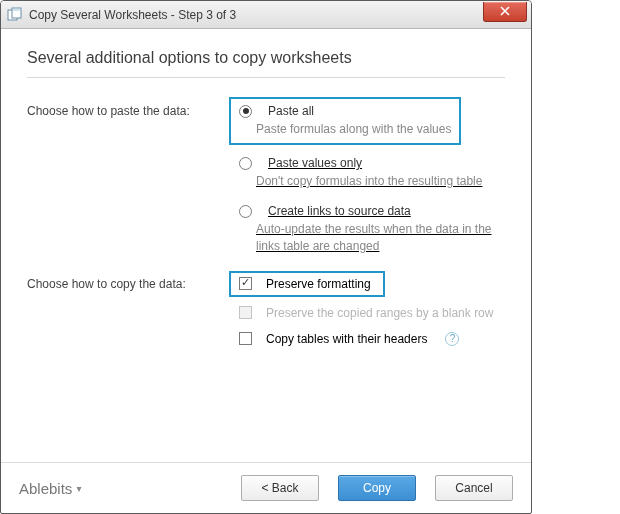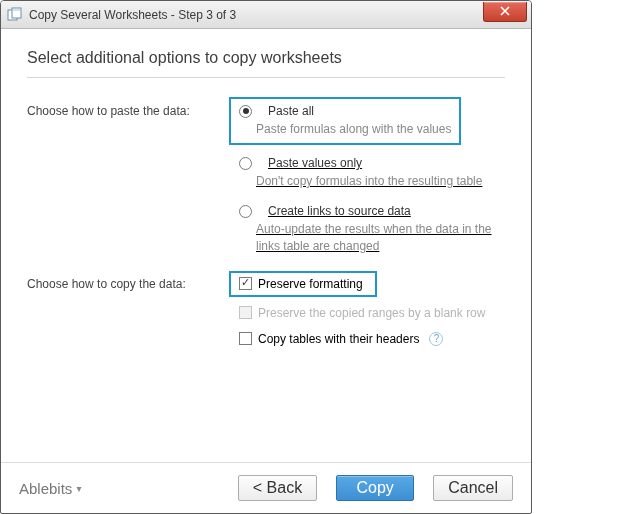--- a/index.html
+++ b/index.html
@@ -138,21 +138,21 @@
   }
   .checkbox.checked::after { content: "✓"; transform: translateY(-1px); }
   .checkbox.disabled {
     border-color: #c4c4c4;
     background: #f2f2f2;
   }
   .disabled-text { color: #b5b5b5; }
   .check-row {
     display: flex;
     align-items: center;
-    gap: 6px;
+    gap: 14px;
     margin-bottom: 10px;
     padding: 1px 2px;
   }
   .help-icon {
     width: 14px; height: 14px;
     border: 1px solid #9cc6db;
     border-radius: 50%;
     color: #6aa8c5;
     font-size: 10px;
     display: inline-flex;
@@ -180,21 +180,21 @@
     gap: 4px;
     flex: 1;
   }
   .brand-caret { font-size: 10px; color: #888; }
   .btn {
     min-width: 78px;
     height: 26px;
     border: 1px solid #adadad;
     background: linear-gradient(to bottom,#fdfdfd,#ececec);
     color: #333;
-    font-size: 16px;
+    font-size: 12px;
     display: inline-flex;
     align-items: center; justify-content: center;
     border-radius: 2px;
     padding: 0 14px;
   }
   .btn.primary {
     background: linear-gradient(to bottom,#5aa9e6,#3c8fd3);
     border-color: #2d74af;
     color: #fff;
     box-shadow: inset 0 1px 0 rgba(255,255,255,0.3);
@@ -217,21 +217,21 @@
     <div class="close-btn">
       <span>
         <svg width="10" height="10" viewBox="0 0 10 10">
             <path d="M1 1 L9 9 M9 1 L1 9" stroke="#fff" stroke-width="1.6"></path>
           </svg>
       </span>
     </div>
   </div>
 
   <div class="content">
-    <div class="heading">Select additional options to copy worksheets</div>
+    <div class="heading">Several additional options to copy worksheets</div>
     <hr class="hr">
 
     <div class="row">
       <div class="label-col">Choose how to paste the data:</div>
       <div class="opts-col radio-group">
 
         <div class="highlight">
           <div class="opt-line">
             <span class="radio checked"></span>
             <span>Paste all</span>

